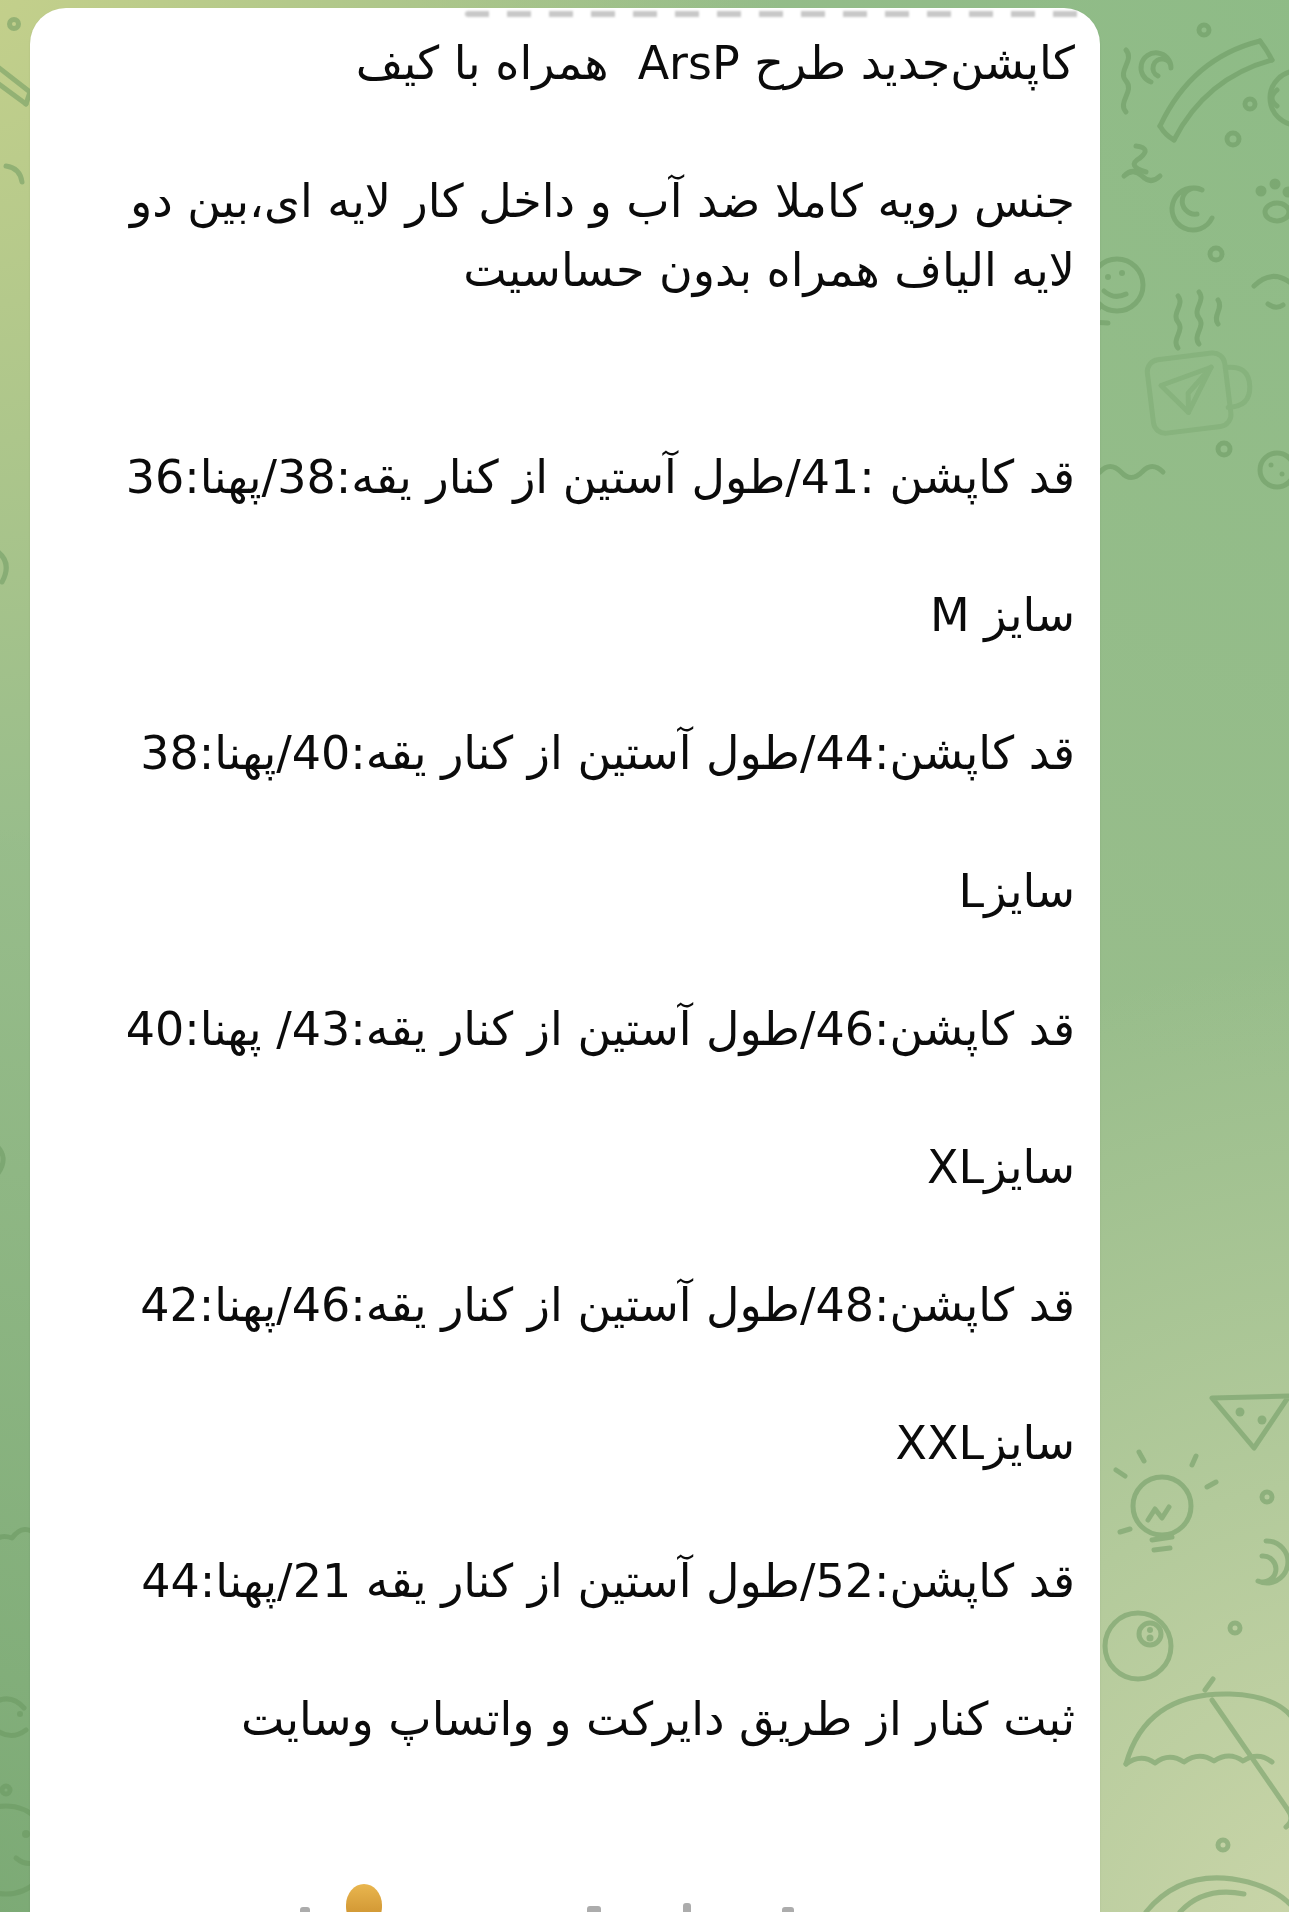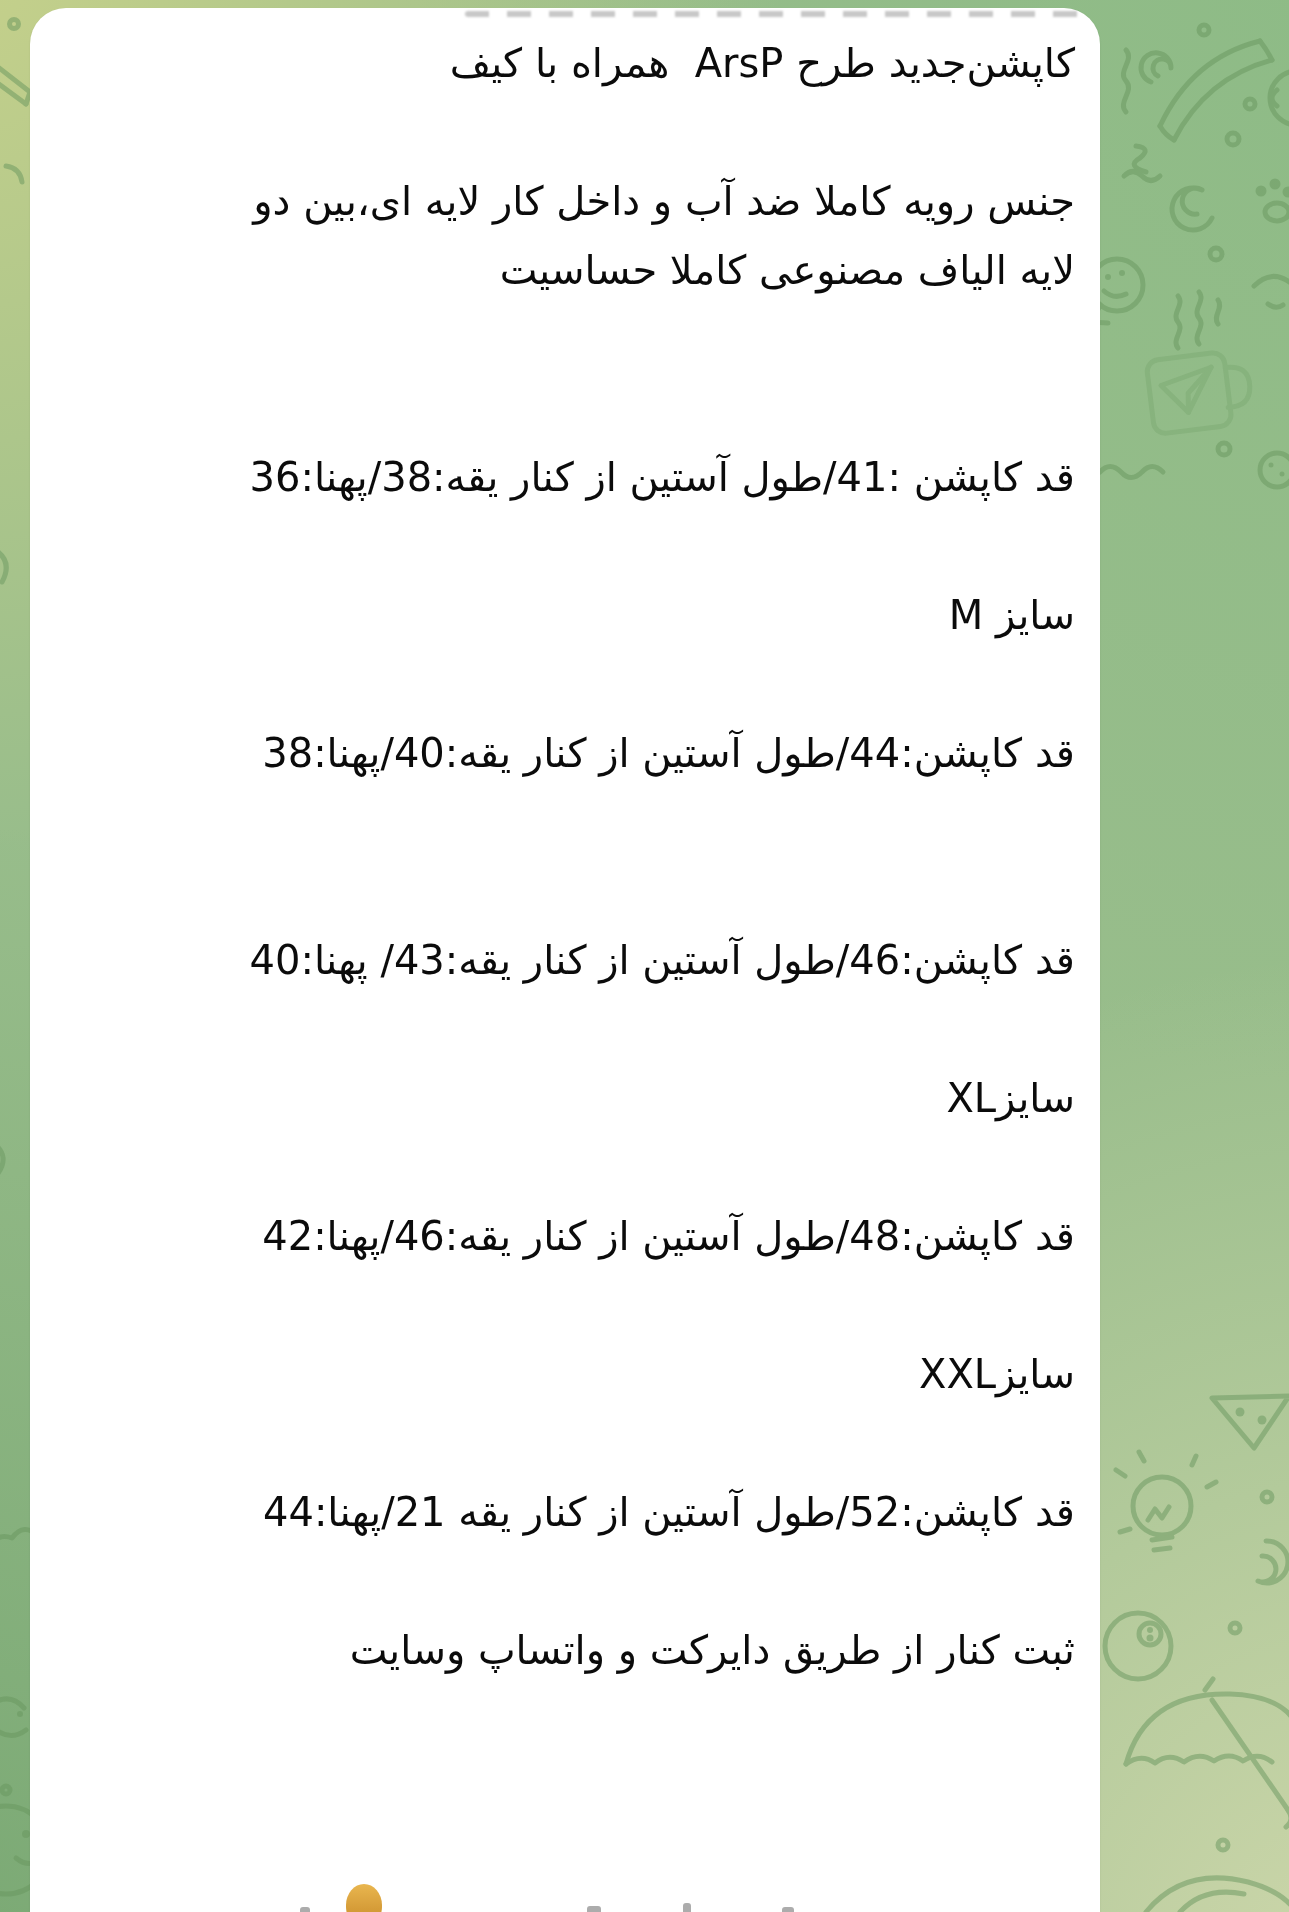--- a/index.html
+++ b/index.html
@@ -32,21 +32,21 @@
   
   .remnant{
     position:absolute;left:435px;top:3px;width:628px;height:6px;border-radius:3px;
     background:repeating-linear-gradient(90deg, rgba(110,110,110,.38) 0 24px, rgba(110,110,110,0) 24px 42px);
     filter:blur(1px);
   }
   .msg{
     position:relative;
     padding:21px 25px 0 20px;
     direction:rtl;text-align:right;
-    font-size:40px;line-height:69px;color:#0b0b0b;
+    font-size:46px;line-height:69px;color:#0b0b0b;
   }
   .line{white-space:pre;height:69px;}
   
   .emoji-partial{
     position:absolute;left:346px;top:1884px;width:36px;height:42px;
     border-radius:50% 50% 45% 45%;
     background:linear-gradient(180deg,#e9b64f 0%,#d59c38 60%,#c8922f 100%);
   }
   .glyph-top{position:absolute;background:rgba(90,90,90,.5);border-radius:3px 3px 0 0;}
   .g1{left:587px;top:1906px;width:14px;height:6px;}
@@ -151,29 +151,30 @@
     </g>
   </svg>
 </div>
 
 <div class="bubble">
   <div class="remnant"></div>
   <div class="msg" id="message-lines" lang="fa" dir="rtl">
       <div class="line">کاپشن‌جدید طرح ArsP  همراه با کیف</div>
       <div class="line"></div>
       <div class="line">جنس رویه کاملا ضد آب و داخل کار لایه ای،بین دو</div>
-      <div class="line">لایه الیاف مصنوعی کاملا حساسیت</div>
+      <div class="line">لایه الیاف همراه بدون حساسیت</div>
       <div class="line"></div>
       <div class="line"></div>
       <div class="line">قد کاپشن :41/طول آستین از کنار یقه:38/پهنا:36</div>
       <div class="line"></div>
       <div class="line">سایز M</div>
       <div class="line"></div>
       <div class="line">قد کاپشن:44/طول آستین از کنار یقه:40/پهنا:38</div>
       <div class="line"></div>
+      <div class="line">سایزL</div>
       <div class="line"></div>
       <div class="line">قد کاپشن:46/طول آستین از کنار یقه:43/ پهنا:40</div>
       <div class="line"></div>
       <div class="line">سایزXL</div>
       <div class="line"></div>
       <div class="line">قد کاپشن:48/طول آستین از کنار یقه:46/پهنا:42</div>
       <div class="line"></div>
       <div class="line">سایزXXL</div>
       <div class="line"></div>
       <div class="line">قد کاپشن:52/طول آستین از کنار یقه 21/پهنا:44</div>

